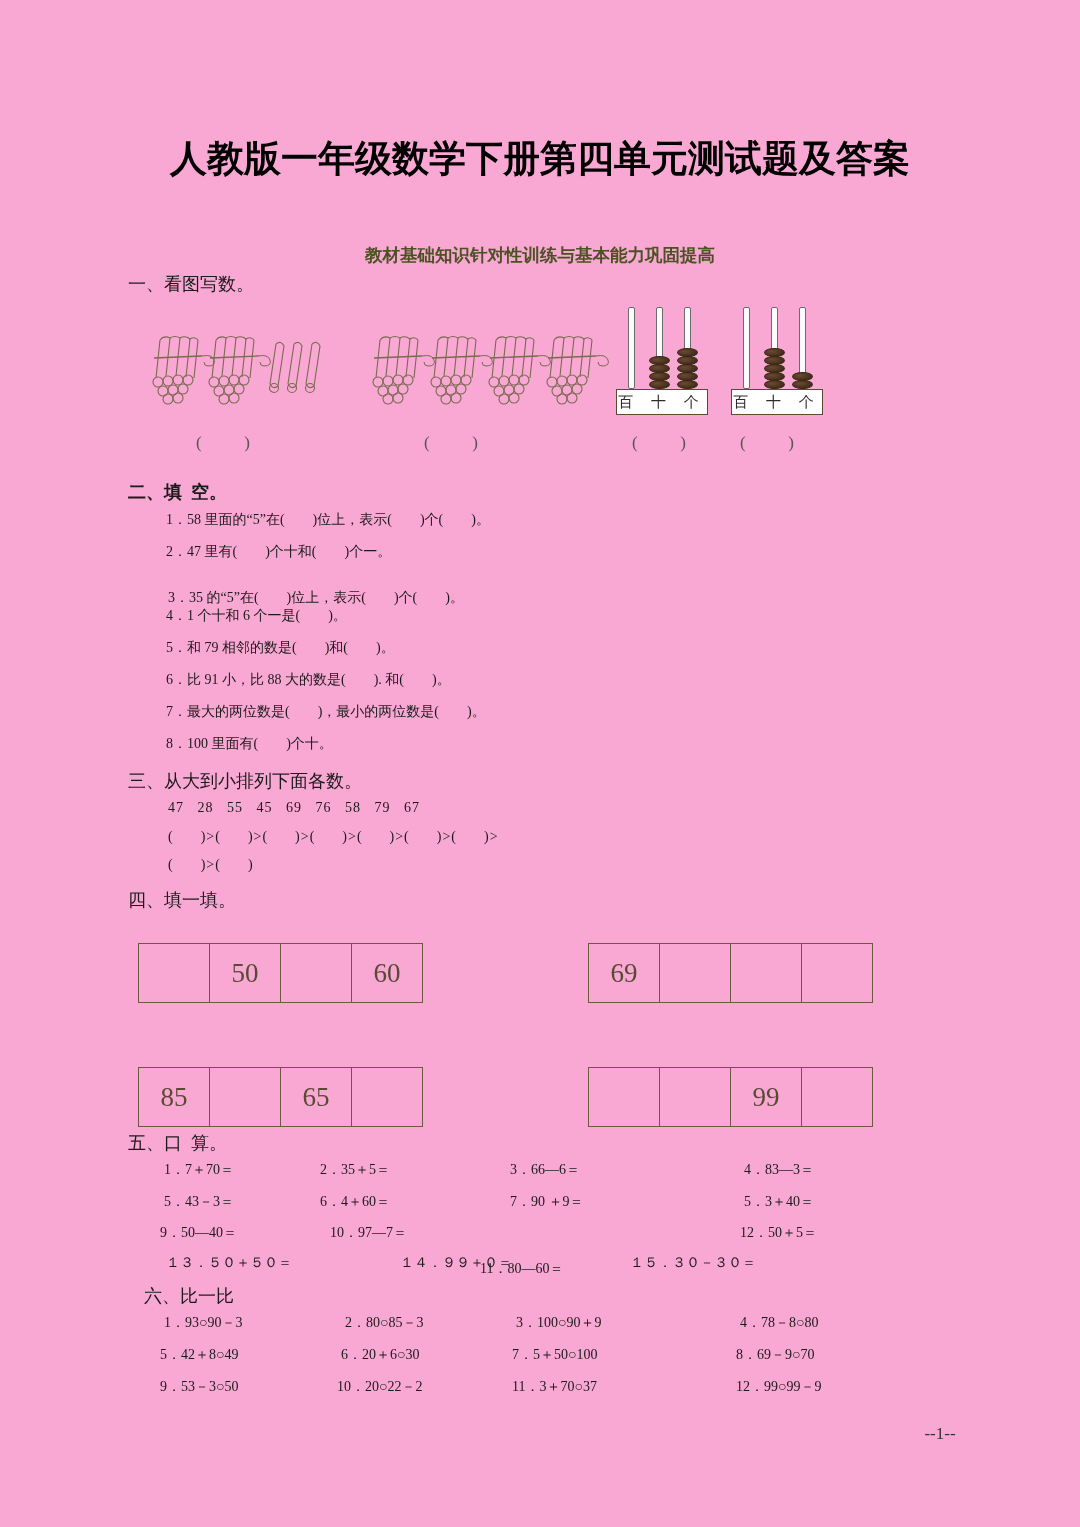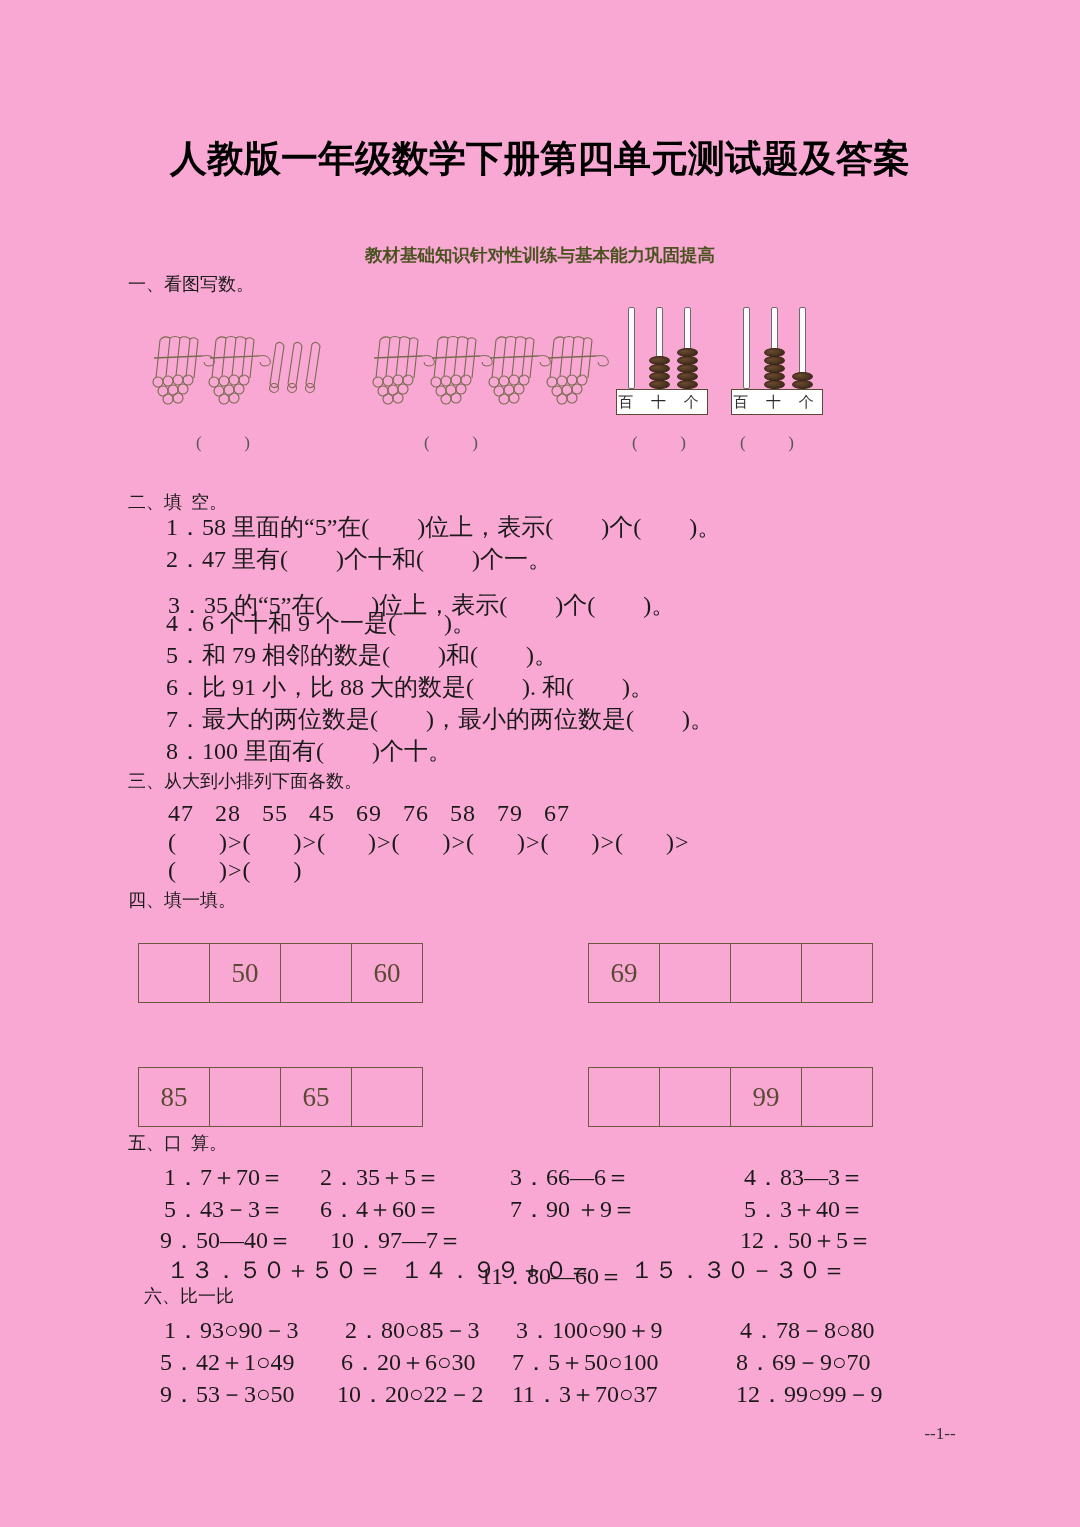--- a/index.html
+++ b/index.html
@@ -48,21 +48,21 @@
 
   
   .sec-head {
     position: absolute;
     font-size: 18px;
     font-family: "Liberation Serif", "DejaVu Serif", serif;
     white-space: pre;
   }
   .q-line {
     position: absolute;
-    font-size: 24px;
+    font-size: 14px;
     white-space: pre;
   }
 
   
   .fig-area { position: absolute; }
   .paren-row { position: absolute; font-size: 17px; white-space: pre; color:#555; }
 
   
   .abacus { position: absolute; }
   .abacus-frame {
@@ -280,25 +280,25 @@
     <div class="bead" style="left:63px;top:77px;"></div>
     <div class="abacus-frame" style="left:2px;top:86px;width:92px;height:26px;"></div>
     <div class="abacus-label" style="left:2px;top:90px;width:92px;">百 十 个</div>
   </div>
 
   <div class="paren-row" style="top:433px;left:196px;">(          )</div>
   <div class="paren-row" style="top:433px;left:424px;">(          )</div>
   <div class="paren-row" style="top:433px;left:632px;">(          )</div>
   <div class="paren-row" style="top:433px;left:740px;">(          )</div>
 
-  <div class="sec-head" style="top:490px;left:128px;">二、填  空。</div>
+  <div class="sec-head" style="top:480px;left:128px;font-weight:bold;">二、填  空。</div>
   <div class="q-line" style="top:511px;left:166px;">1．58 里面的“5”在(        )位上，表示(        )个(        )。</div>
   <div class="q-line" style="top:543px;left:166px;">2．47 里有(        )个十和(        )个一。</div>
   <div class="q-line" style="top:575px;left:168px;margin-top:14px;">3．35 的“5”在(        )位上，表示(        )个(        )。</div>
-  <div class="q-line" style="top:607px;left:166px;">4．6 个十和 9 个一是(        )。</div>
+  <div class="q-line" style="top:607px;left:166px;">4．1 个十和 6 个一是(        )。</div>
   <div class="q-line" style="top:639px;left:166px;">5．和 79 相邻的数是(        )和(        )。</div>
   <div class="q-line" style="top:671px;left:166px;">6．比 91 小，比 88 大的数是(        ). 和(        )。</div>
   <div class="q-line" style="top:703px;left:166px;">7．最大的两位数是(        )，最小的两位数是(        )。</div>
   <div class="q-line" style="top:735px;left:166px;">8．100 里面有(        )个十。</div>
 
   <div class="sec-head" style="top:769px;left:128px;">三、从大到小排列下面各数。</div>
   <div class="q-line" style="top:800px;left:168px;letter-spacing:1px;">47   28   55   45   69   76   58   79   67</div>
   <div class="q-line" style="top:829px;left:168px;letter-spacing:1px;">(      )&gt;(      )&gt;(      )&gt;(      )&gt;(      )&gt;(      )&gt;(      )&gt;</div>
   <div class="q-line" style="top:857px;left:168px;letter-spacing:1px;">(      )&gt;(      )</div>
 
@@ -369,21 +369,21 @@
   <div class="q-line" style="top:1254px;left:400px;">１４．９９＋０＝</div>
   <div class="q-line" style="top:1254px;left:630px;">１５．３０－３０＝</div>
 
   <div class="sec-head" style="top:1284px;left:128px;margin-left:16px;">六、比一比</div>
 
   <div class="q-line" style="top:1314px;left:164px;">1．93○90－3</div>
   <div class="q-line" style="top:1314px;left:345px;">2．80○85－3</div>
   <div class="q-line" style="top:1314px;left:516px;">3．100○90＋9</div>
   <div class="q-line" style="top:1314px;left:740px;">4．78－8○80</div>
 
-  <div class="q-line" style="top:1346px;left:160px;">5．42＋1○49</div>
+  <div class="q-line" style="top:1346px;left:160px;">5．42＋8○49</div>
   <div class="q-line" style="top:1346px;left:341px;">6．20＋6○30</div>
   <div class="q-line" style="top:1346px;left:512px;">7．5＋50○100</div>
   <div class="q-line" style="top:1346px;left:736px;">8．69－9○70</div>
 
   <div class="q-line" style="top:1378px;left:160px;">9．53－3○50</div>
   <div class="q-line" style="top:1378px;left:337px;">10．20○22－2</div>
   <div class="q-line" style="top:1378px;left:512px;">11．3＋70○37</div>
   <div class="q-line" style="top:1378px;left:736px;">12．99○99－9</div>
 
   <div class="page-num">--1--</div>

